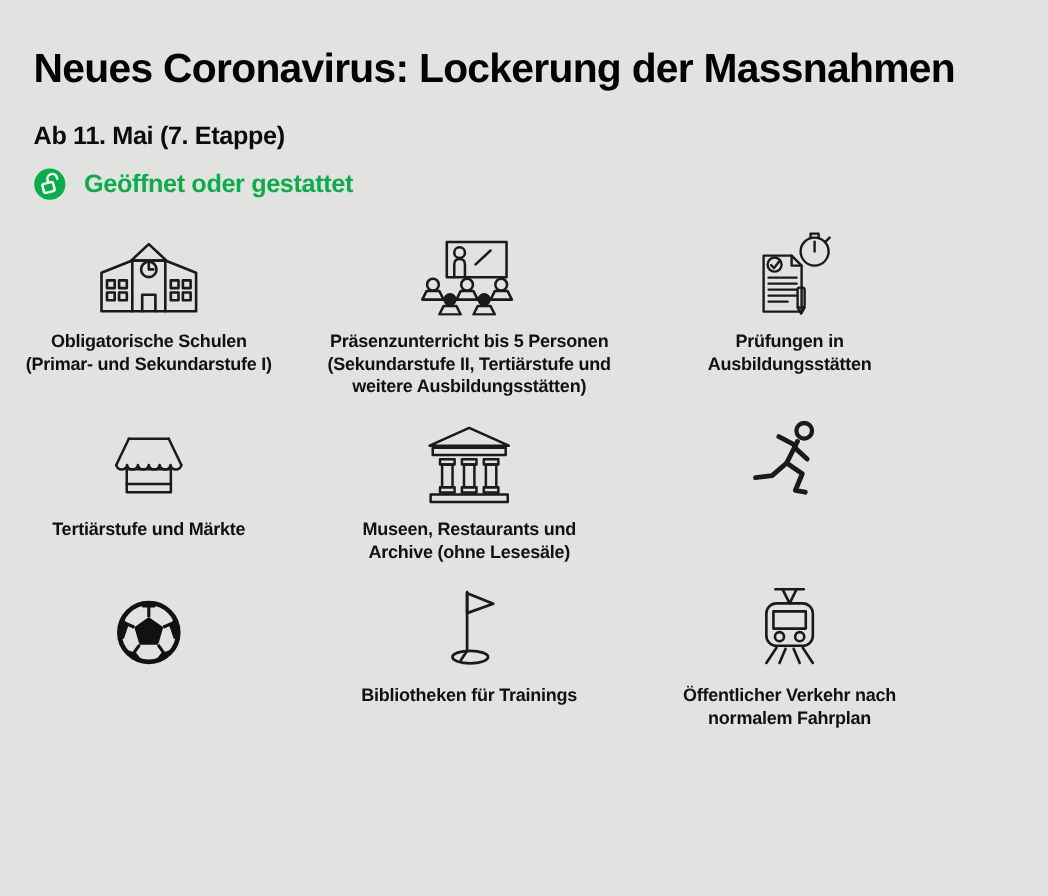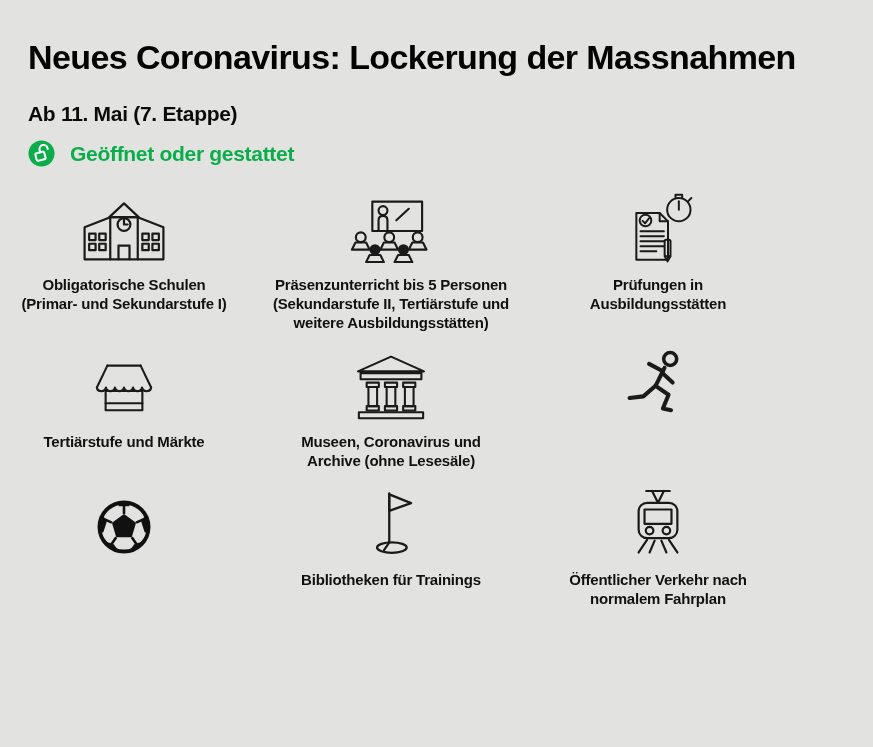--- a/index.html
+++ b/index.html
@@ -166,21 +166,21 @@
           <rect x="41" y="33" width="14" height="5"></rect>
             <rect x="43" y="38" width="10" height="22"></rect>
             <rect x="41" y="60" width="14" height="5"></rect>
           <rect x="62" y="33" width="14" height="5"></rect>
             <rect x="64" y="38" width="10" height="22"></rect>
             <rect x="62" y="60" width="14" height="5"></rect>
           <rect x="11" y="67" width="74" height="7"></rect>
         </g>
       </svg>
     </div>
-    <div class="caption">Museen, Coronavirus und
+    <div class="caption">Museen, Restaurants und
 Archive (ohne Lesesäle)</div>
   </div>
 
   <div class="cell">
     <div class="iconbox">
       <svg width="78" height="70" viewBox="0 0 96 86">
         <g stroke="#1a1a1a" stroke-width="5" fill="none" stroke-linejoin="round" stroke-linecap="round">
           <circle cx="63" cy="11" r="8" stroke-width="4.4"></circle>
           <path d="M56,22 L45,44"></path>
           <path d="M54,26 L37,17"></path>

